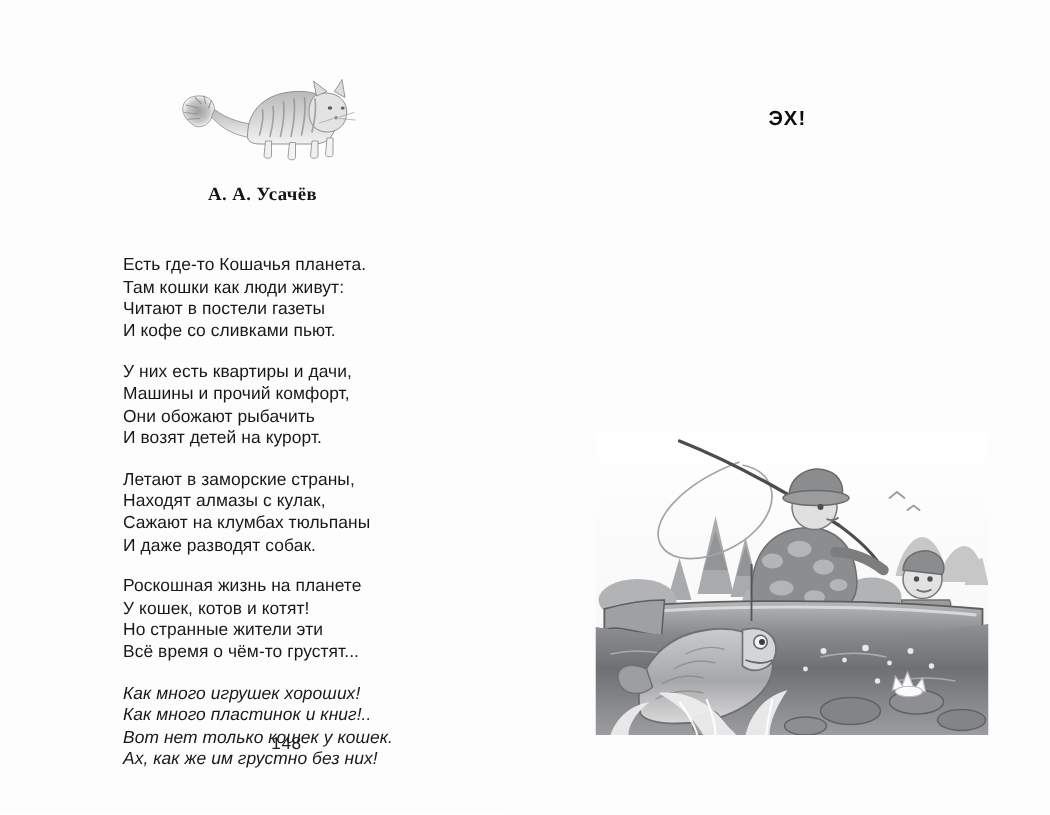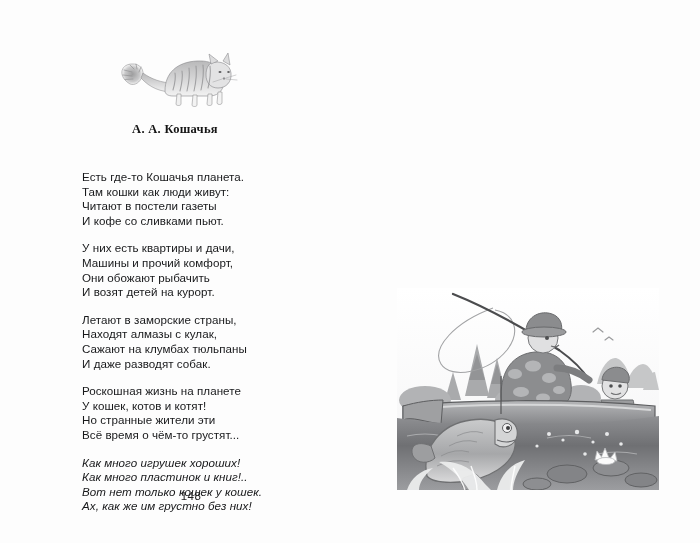--- a/index.html
+++ b/index.html
@@ -160,30 +160,31 @@
           </g>
 
           <path d="M128 104 L126 124 C126 128 136 128 136 124 L136 104 Z" fill="#f0f0f0" stroke="#8c8c8e" stroke-width="1.1"></path>
           <path d="M160 106 L158 126 C158 130 168 130 168 126 L168 106 Z" fill="#f3f3f3" stroke="#8c8c8e" stroke-width="1.1"></path>
           <path d="M190 104 L188 124 C188 128 198 128 198 124 L198 104 Z" fill="#f0f0f0" stroke="#8c8c8e" stroke-width="1.1"></path>
           <path d="M210 100 L208 122 C208 126 218 126 218 122 L218 100 Z" fill="#f3f3f3" stroke="#8c8c8e" stroke-width="1.1"></path>
         </g>
       </svg>
     </div>
 
-    <div class="author">А. А. Кошачья</div>
+    <div class="author">А. А. Усачёв</div>
 
 
     <div id="verse-left" class="verse"><div class="stanza"><span class="line">Есть где-то Кошачья планета.</span><span class="line">Там кошки как люди живут:</span><span class="line">Читают в постели газеты</span><span class="line">И кофе со сливками пьют.</span></div><div class="stanza"><span class="line">У них есть квартиры и дачи,</span><span class="line">Машины и прочий комфорт,</span><span class="line">Они обожают рыбачить</span><span class="line">И возят детей на курорт.</span></div><div class="stanza"><span class="line">Летают в заморские страны,</span><span class="line">Находят алмазы с кулак,</span><span class="line">Сажают на клумбах тюльпаны</span><span class="line">И даже разводят собак.</span></div><div class="stanza"><span class="line">Роскошная жизнь на планете</span><span class="line">У кошек, котов и котят!</span><span class="line">Но странные жители эти</span><span class="line">Всё время о чём-то грустят...</span></div><div class="stanza"><span class="line">Как много игрушек хороших!</span><span class="line">Как много пластинок и книг!..</span><span class="line">Вот нет только кошек у кошек.</span><span class="line">Ах, как же им грустно без них!</span></div></div>
 
     <div class="page-number">148</div>
   </div>
 
   <div id="right-page" class="page-col">
 
+    <div id="title-right" class="poem-title">ЭХ!</div>
 
     <div class="fishing-illustration">
       <svg viewBox="0 0 262 202" xmlns="http://www.w3.org/2000/svg">
         <defs>
           <linearGradient id="sky" x1="0" y1="0" x2="0" y2="1">
             <stop offset="0%" stop-color="#ffffff"></stop>
             <stop offset="100%" stop-color="#f4f4f5"></stop>
           </linearGradient>
           <linearGradient id="water" x1="0" y1="0" x2="0" y2="1">
             <stop offset="0%" stop-color="#8f9093"></stop>

